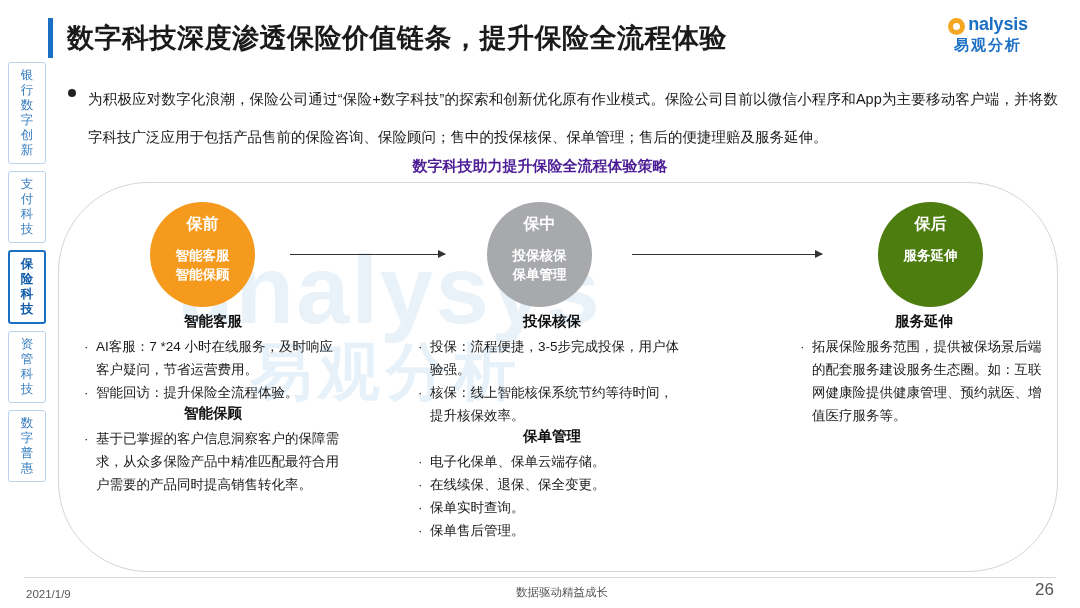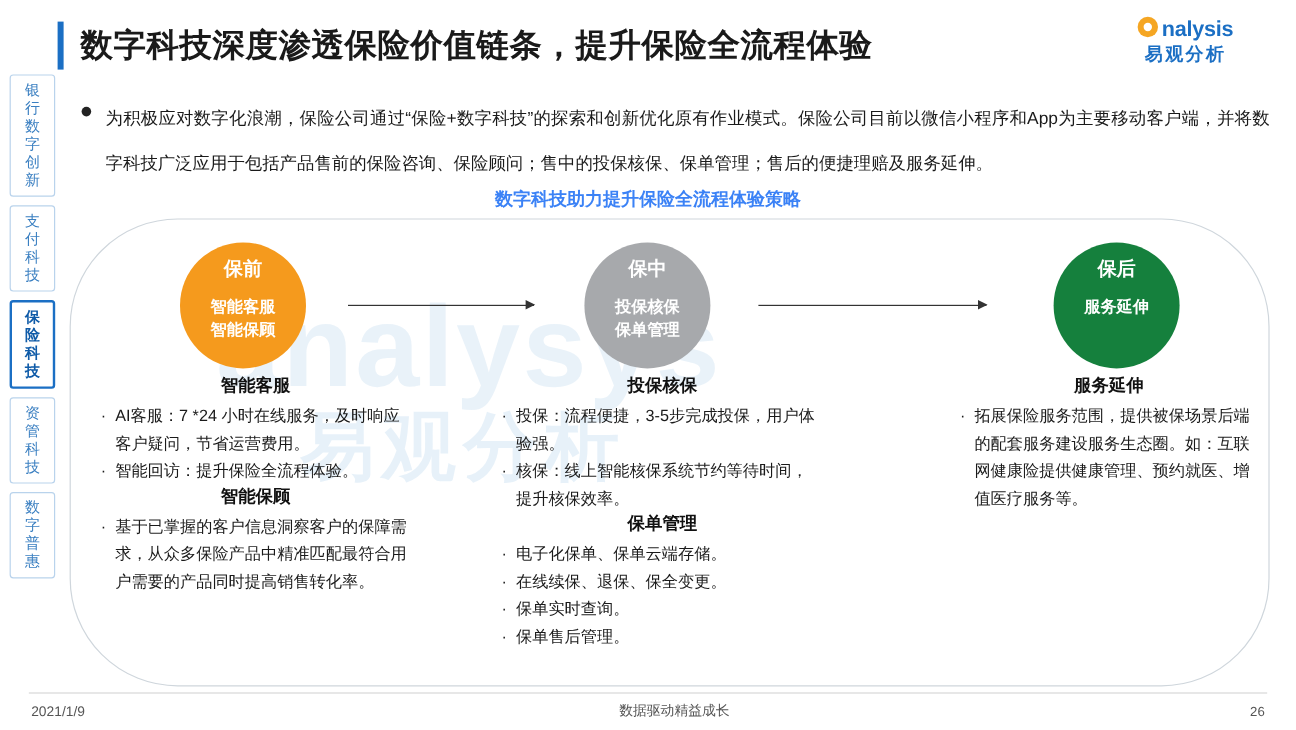--- a/index.html
+++ b/index.html
@@ -34,21 +34,21 @@
     white-space: nowrap;
   }
 
   .logo {
     position: absolute;
     right: 26px; top: 14px;
     text-align: center;
     width: 132px;
   }
   .logo-top {
-    display: flex; align-items: flex-start; justify-content: center;
+    display: flex; align-items: flex-end; justify-content: center;
     gap: 3px;
   }
   .logo-mark {
     width: 17px; height: 17px;
     border-radius: 50%;
     background: #f5a623;
     position: relative;
     display: inline-block;
   }
   .logo-mark::after {
@@ -108,21 +108,21 @@
     line-height: 38px;
     color: #1a1a1a;
     text-align: justify;
   }
 
   
   .chart-title {
     position: absolute;
     left: 0; right: 0; top: 157px;
     text-align: center;
-    font-size: 15px; font-weight: bold; color: #3b82f6;
+    font-size: 15px; font-weight: bold; color: #4c1d95;
   }
 
   .round-box {
     position: absolute;
     left: 58px; top: 182px;
     width: 1000px; height: 390px;
     border: 1px solid #cfd6dc;
     border-radius: 90px;
     background: transparent;
   }
@@ -151,21 +151,21 @@
   
   .circle {
     position: absolute;
     width: 105px; height: 105px;
     border-radius: 50%;
     color: #fff;
     text-align: center;
   }
   .c-pre  { left: 150px; top: 202px; background: #f59a1d; }
   .c-mid  { left: 487px; top: 202px; background: #a7a9ac; }
-  .c-post { left: 878px; top: 202px; background: #15803d; }
+  .c-post { left: 878px; top: 202px; background: #4d7c0f; }
 
   .circle-head {
     font-size: 16px; font-weight: bold;
     margin-top: 12px;
   }
   .circle-sub {
     margin-top: 11px;
     font-size: 13.5px; font-weight: bold;
     line-height: 19px;
   }
@@ -222,21 +222,21 @@
   .footer-date {
     position: absolute; left: 26px; bottom: 8px;
     font-size: 11.5px; color: #555;
   }
   .footer-center {
     position: absolute; left: 0; right: 0; bottom: 8px;
     text-align: center; font-size: 11.5px; color: #555; padding-left: 44px;
   }
   .footer-page {
     position: absolute; right: 26px; bottom: 8px;
-    font-size: 11px; color: #555;
+    font-size: 17px; color: #555;
   }
 </style>
 </head>
 <body>
 
 <div class="slide">
 
   <div class="title-bar">
     <div class="title-accent"></div>
     <div class="title-text">数字科技深度渗透保险价值链条，提升保险全流程体验</div>

